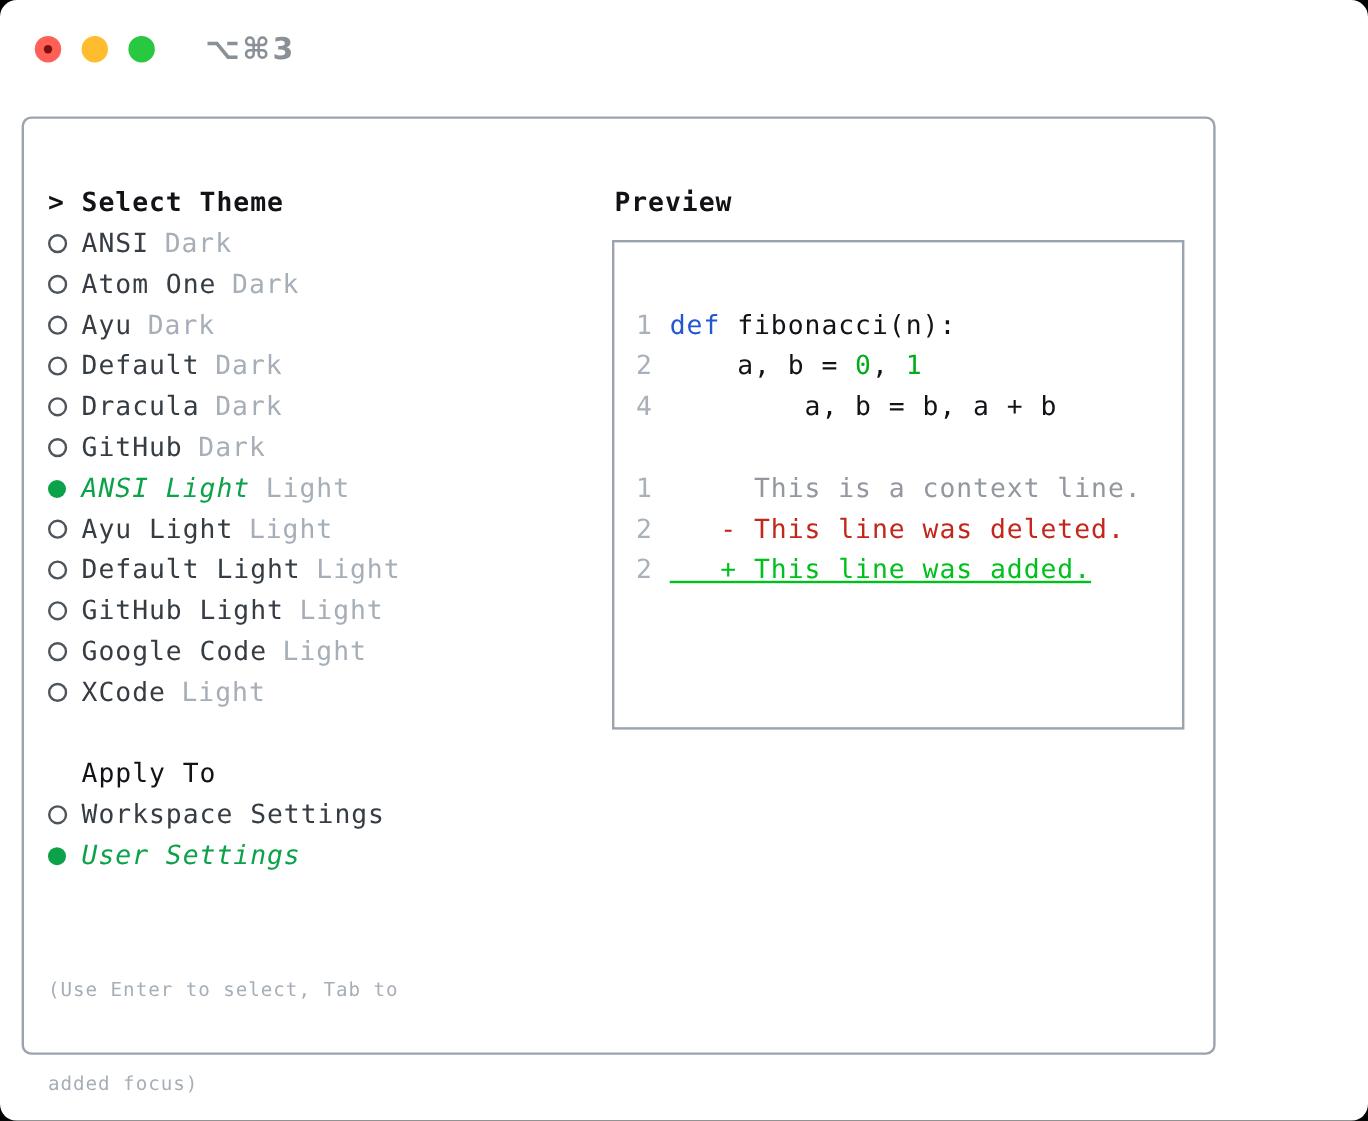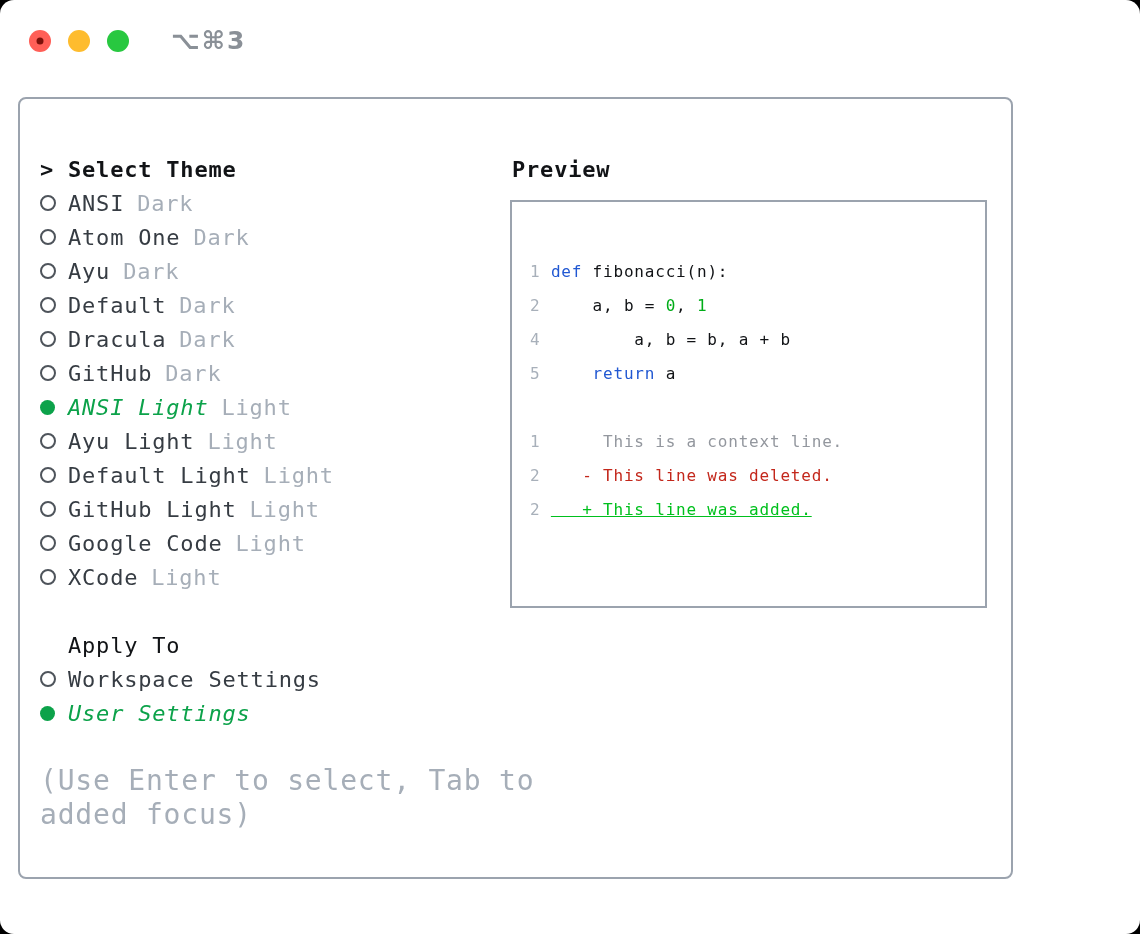--- a/index.html
+++ b/index.html
@@ -56,36 +56,36 @@
     width:15px;height:15px;border:none;
     background:var(--ui-green);
   }
   .prompt{font-weight:bold;color:var(--black);}
   .hdr{font-weight:bold;color:var(--black);}
   .subhdr{color:var(--black);}
   .nm{color:var(--name-dark);}
   .nm.sel{color:var(--ui-green);font-style:italic;}
   .tag{color:var(--tag-gray);margin-left:13px;}
   .hint{
-    font-size:28px;letter-spacing:0.8px;line-height:34px;height:34px;
-    color:var(--hint-gray);white-space:pre;
+    font-size:16px;letter-spacing:0.8px;line-height:34px;height:34px;
+    color:var(--hint-gray);white-space:pre;margin-top:44px;
   }
   
   .right-col{position:absolute;left:492px;top:53px;}
   .preview-box{
     position:absolute;left:490px;top:101px;
     width:477px;height:408px;
     box-sizing:border-box;
     border:2px solid var(--border-gray);
     padding:53px 0 0 18px;
     overflow:hidden;
   }
   .pline{
     white-space:pre;height:34px;line-height:34px;
-    font-size:16px;letter-spacing:0.8px;
+    font-size:22px;letter-spacing:0.8px;
   }
   .ln{color:var(--ln-gray);}
   .tok-plain{color:var(--black);}
   .tok-kw{color:var(--kw-blue);}
   .tok-builtin{color:var(--builtin-cyan);}
   .tok-lit{color:var(--lit-green);}
   .tok-ctx{color:var(--ctx-gray);}
   .tok-del{color:var(--del-red);}
   .tok-add{color:var(--add-green);text-decoration:underline;}
 </style>
@@ -224,21 +224,20 @@
 
     <div class="right-col">
       <div class="row">
           <span class="hdr">Preview</span>
         </div>
     </div>
     <div class="preview-box" id="preview">
         <div class="pline"><span class="ln">1</span> <span class="tok-kw">def</span><span class="tok-plain"> fibonacci(n):</span></div>
         <div class="pline"><span class="ln">2</span> <span class="tok-plain">    a, b = </span><span class="tok-lit">0</span><span class="tok-plain">, </span><span class="tok-lit">1</span></div>
         <div class="pline"><span class="ln">4</span> <span class="tok-plain">        a, b = b, a + b</span></div>
-        <div class="pline"><span class="ln">5</span> <span class="tok-plain">    </span><span class="tok-kw">return</span><span class="tok-plain"> a</span></div>
         <div class="pline"><span class="ln"></span> </div>
         <div class="pline"><span class="ln">1</span> <span class="tok-ctx">     This is a context line.</span></div>
         <div class="pline"><span class="ln">2</span> <span class="tok-del">   - This line was deleted.</span></div>
         <div class="pline"><span class="ln">2</span> <span class="tok-add">   + This line was added.</span></div>
       </div>
 
   </div>
 </div>
 
 </body></html>

